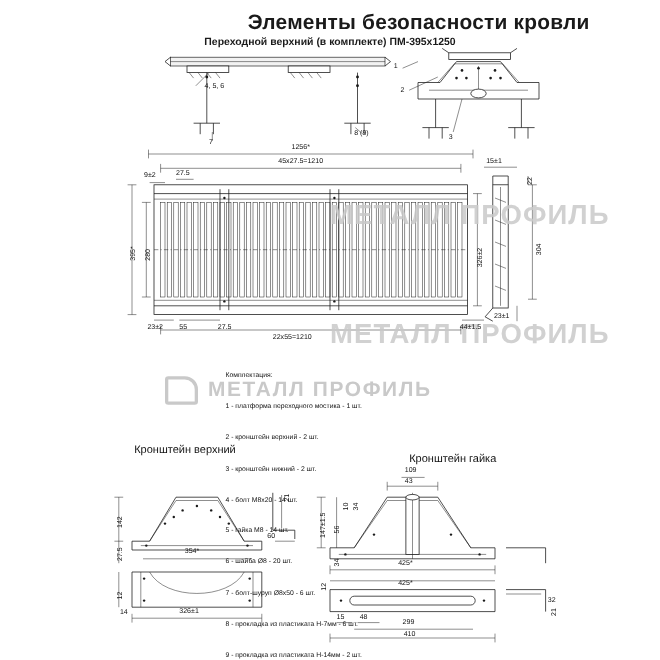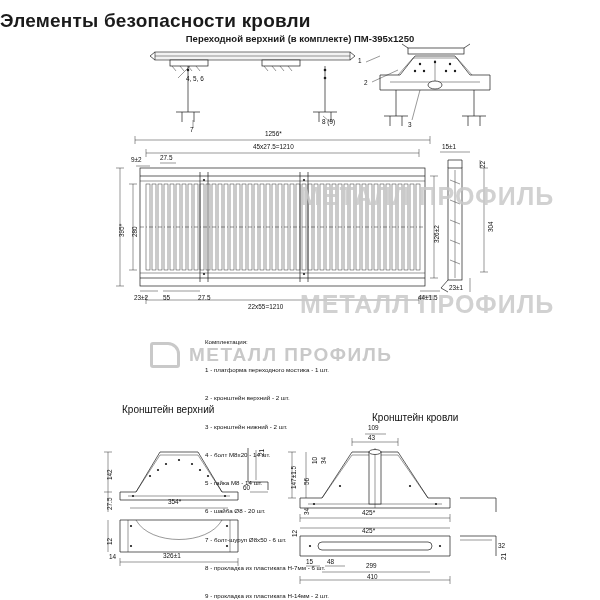--- a/index.html
+++ b/index.html
@@ -18,21 +18,21 @@
   #sheet {
     position: relative;
     width: 600px;
     height: 600px;
   }
   .title {
     position: absolute;
     left: 0;
     top: 10px;
     width: 536px;
-    text-align: left;
+    text-align: right;
     font-size: 19px;
     font-weight: bold;
     letter-spacing: 0.2px;
   }
   .subtitle {
     position: absolute;
     left: 0;
     top: 33px;
     width: 600px;
     text-align: center;
@@ -458,21 +458,21 @@
   <div class="lbl" style="left:163px; top:294px;">55</div>
   <div class="lbl" style="left:198px; top:294px;">27.5</div>
   <div class="lbl" style="left:248px; top:303px;">22х55=1210</div>
   <div class="lbl" style="left:418px; top:294px;">44±1.5</div>
   <div class="lbl" style="left:442px; top:143px;">15±1</div>
   <div class="lbl vert" style="left:479px; top:168px;">22</div>
   <div class="lbl vert" style="left:487px; top:232px;">304</div>
   <div class="lbl" style="left:449px; top:284px;">23±1</div>
 
   <div class="sec-title" style="left:122px; top:404px;">Кронштейн верхний</div>
-  <div class="sec-title" style="left:372px; top:412px;">Кронштейн кровли</div>
+  <div class="sec-title" style="left:372px; top:412px;">Кронштейн гайка</div>
 
   <div class="lbl vert" style="left:106px; top:480px;">142</div>
   <div class="lbl vert" style="left:106px; top:510px;">27.5</div>
   <div class="lbl" style="left:168px; top:498px;">354*</div>
   <div class="lbl vert" style="left:106px; top:545px;">12</div>
   <div class="lbl" style="left:109px; top:553px;">14</div>
   <div class="lbl" style="left:163px; top:552px;">326±1</div>
   <div class="lbl vert" style="left:258px; top:456px;">21</div>
   <div class="lbl" style="left:243px; top:484px;">60</div>
 

